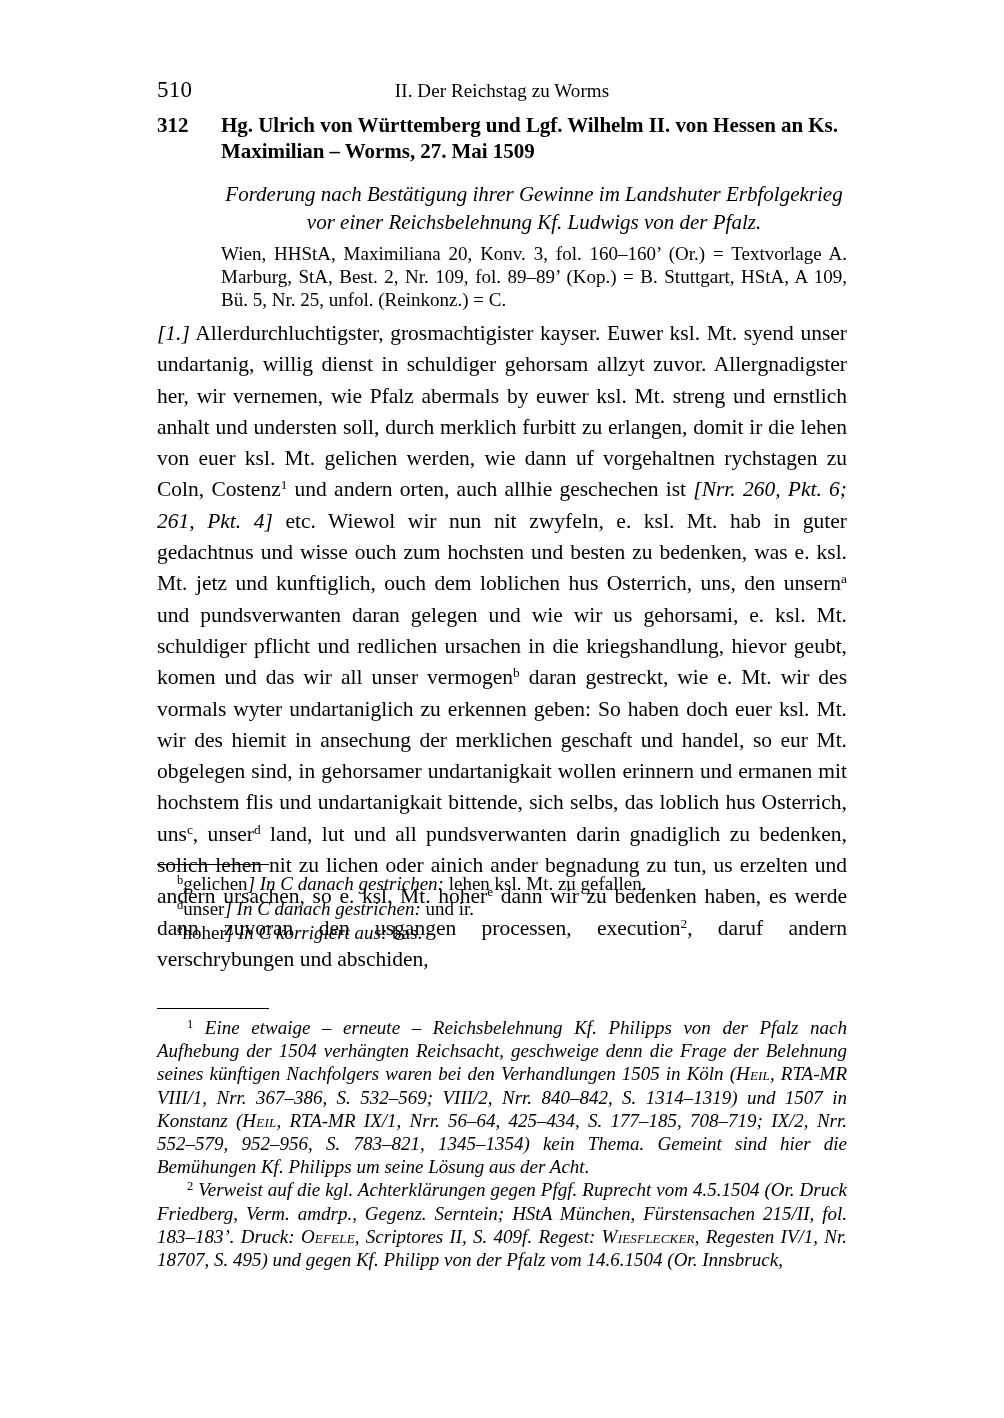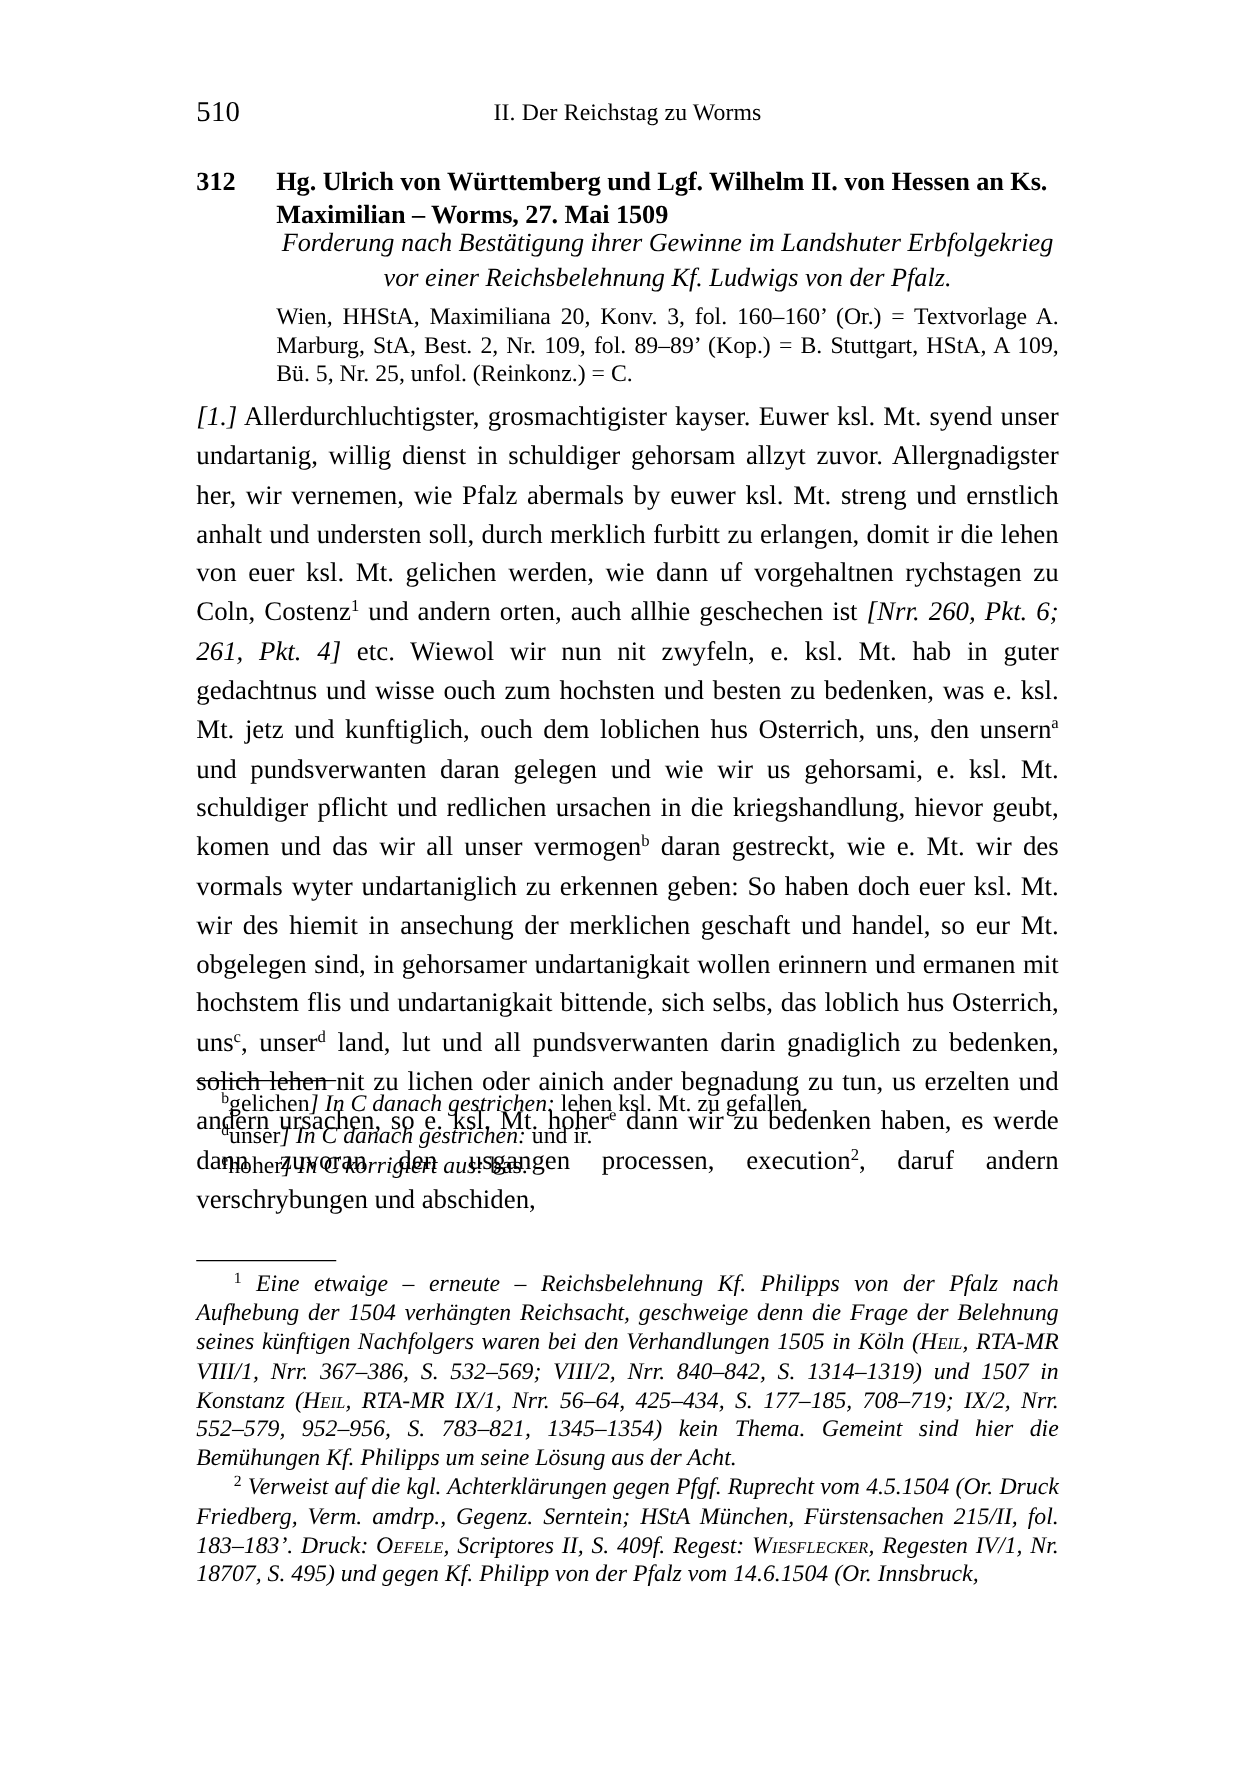--- a/index.html
+++ b/index.html
@@ -42,21 +42,21 @@
     width: 690px;
     text-align: center;
     font-size: 19px;
     line-height: 22px;
     letter-spacing: 0.1px;
   }
   
   .doc-head {
     position: absolute;
     left: 157px;
-    top: 132px;
+    top: 112px;
     width: 690px;
     font-family: Liberation Serif, serif;
   }
   .doc-number {
     position: absolute;
     left: 0;
     top: 0;
     font-weight: bold;
     font-size: 21px;
     line-height: 26px;

